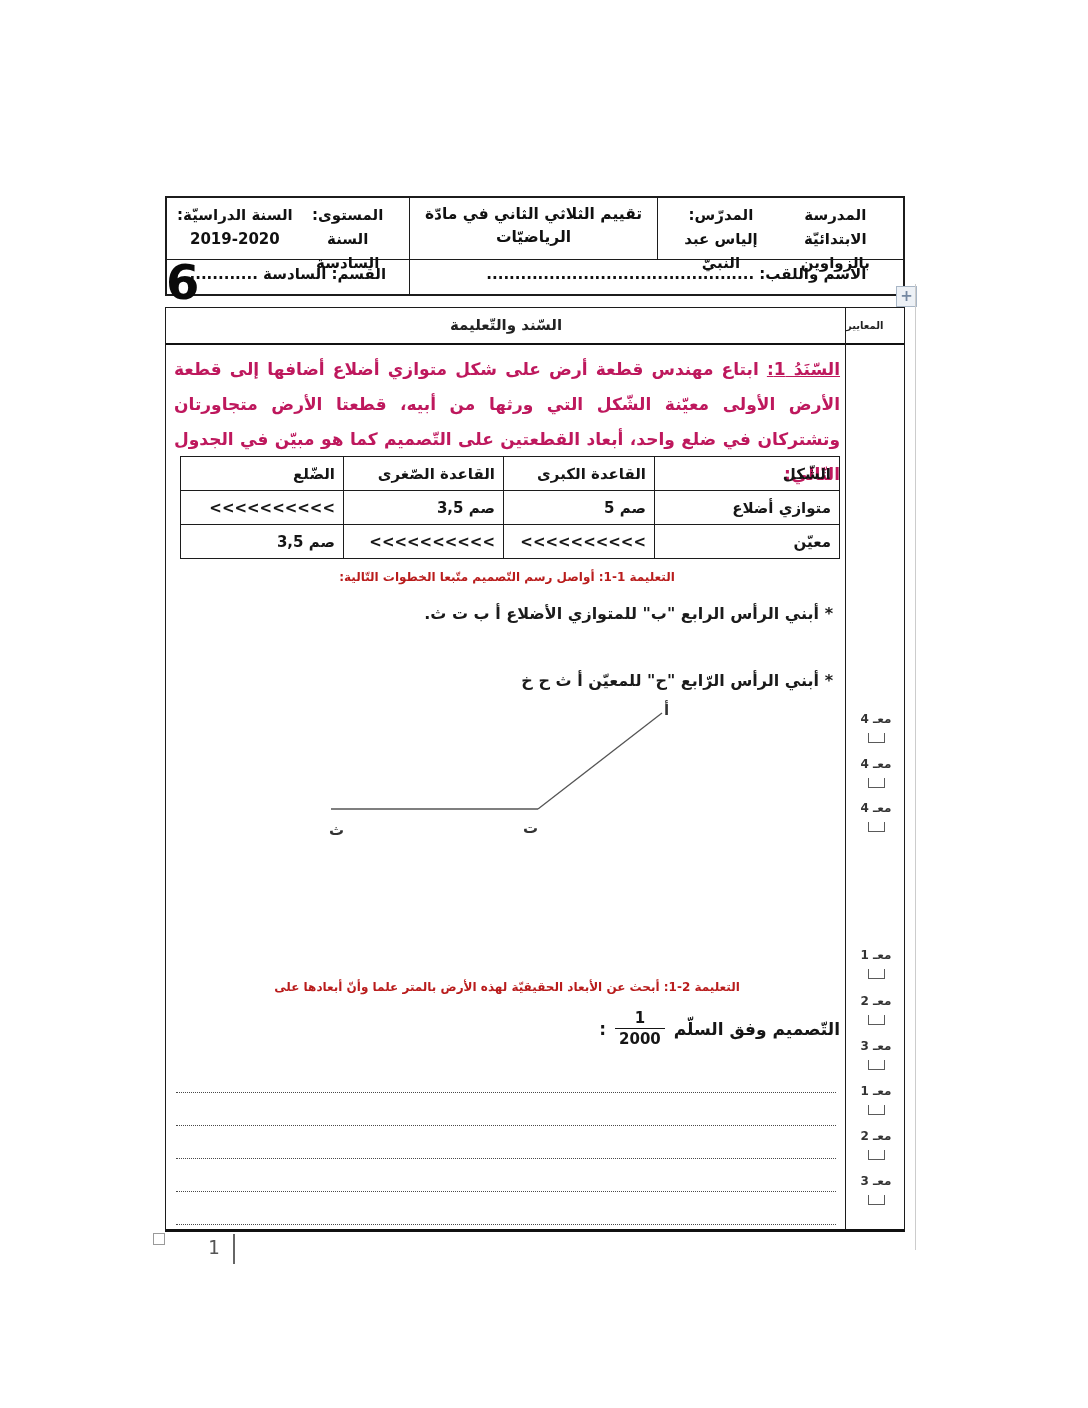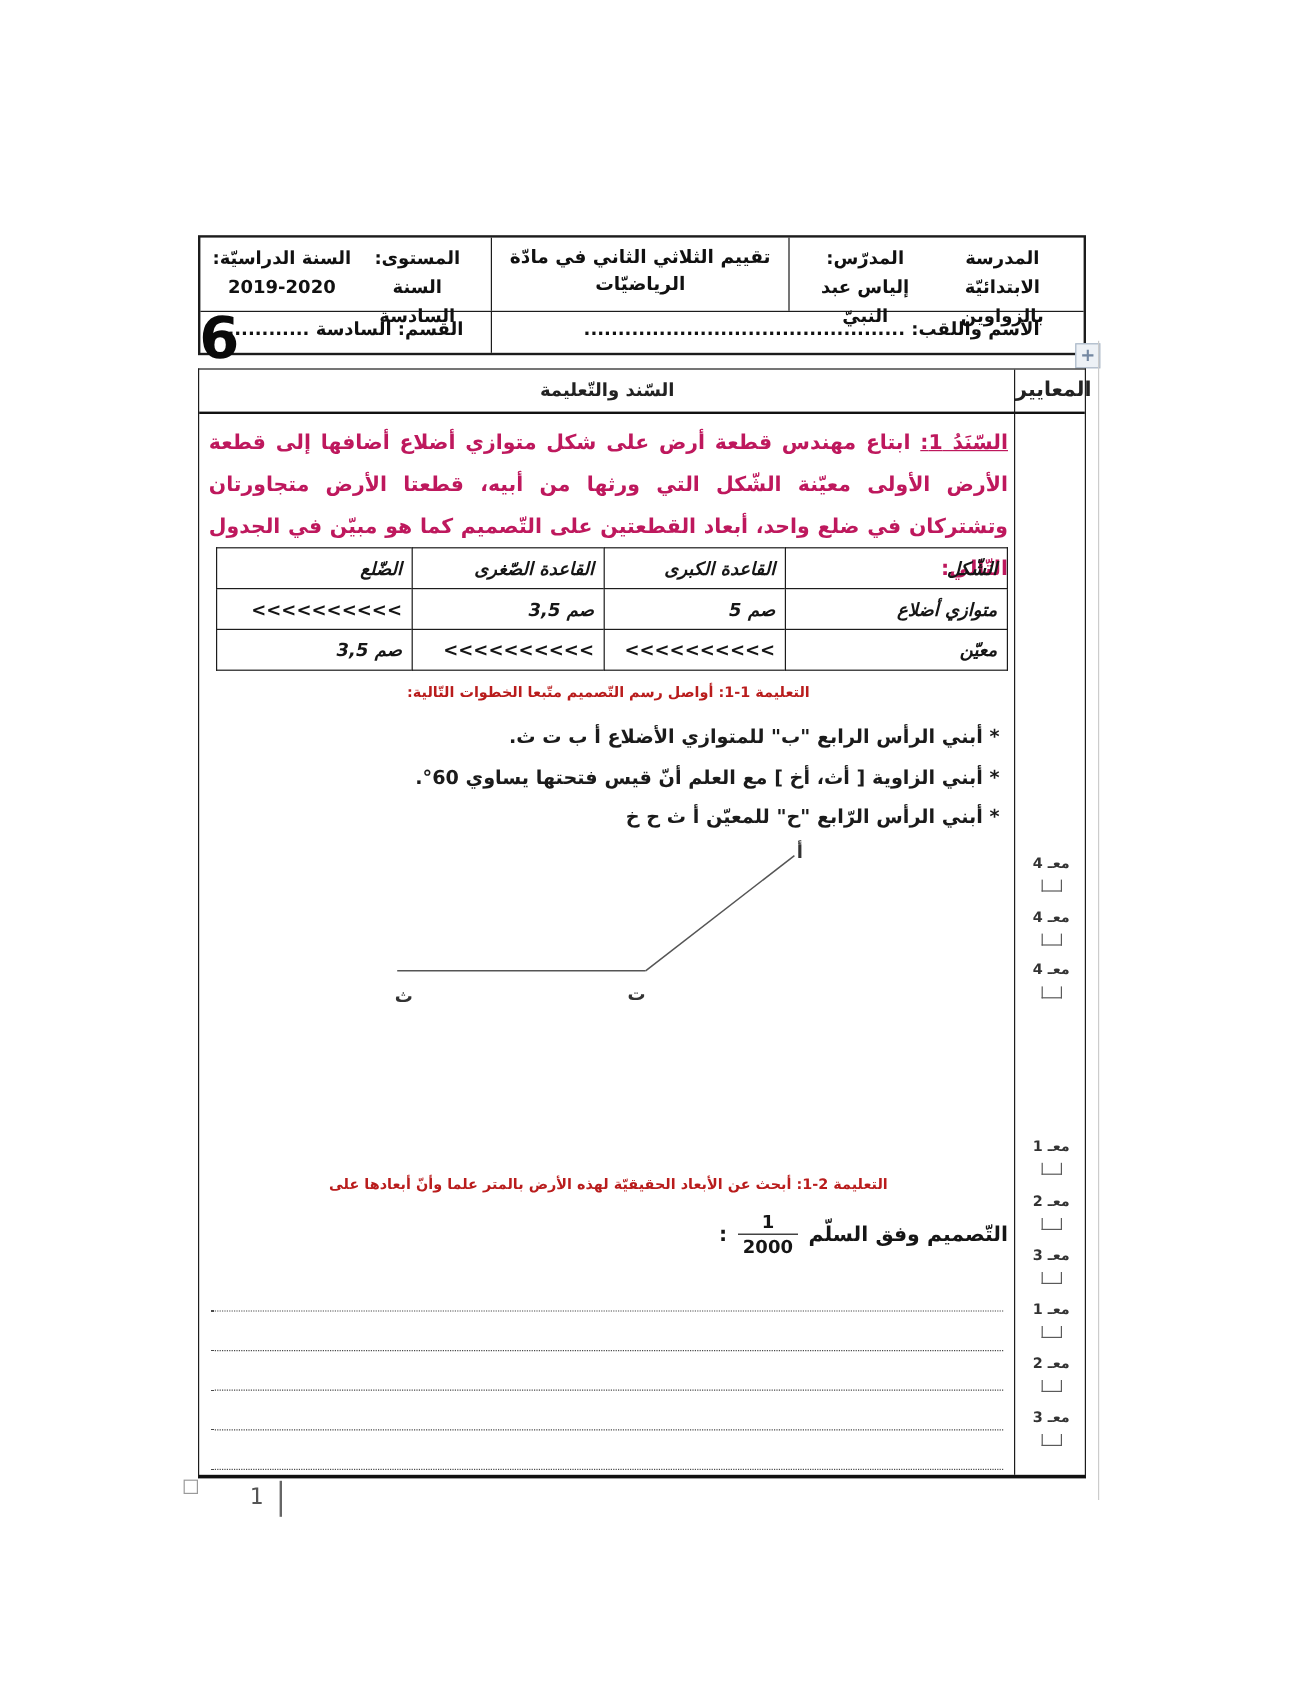--- a/index.html
+++ b/index.html
@@ -29,32 +29,32 @@
 
   .gray-edge { position:absolute; left:915px; top:284px; width:1px; height:966px; background:#cccccc; }
 
   
   .main-table { position:absolute; left:165px; top:307px; width:740px; height:925px;
                 border:1.5px solid #1c1c1c; border-bottom:3px solid #111; }
   .mt-header { position:absolute; top:0; left:0; right:0; height:37px; border-bottom:2px solid #111; }
   .mt-title { position:absolute; top:0; right:58px; left:0; height:35px; text-align:center;
               font-size:15px; font-weight:bold; color:#222; line-height:35px; }
   .crit-col-border { position:absolute; top:0; bottom:0; right:58px; width:1.5px; background:#1c1c1c; }
-  .crit-header { position:absolute; top:0; right:0; width:58px; height:35px; font-size:17px;
+  .crit-header { position:absolute; top:0; right:0; width:58px; height:35px; font-size:10px;
                  font-weight:bold; color:#222; text-align:left; line-height:35px; }
 
   .sanad-p { position:absolute; top:44px; right:64px; left:8px; direction:rtl;
              text-align:justify; font-size:17px; font-weight:bold; color:#be185d; line-height:35px; }
   .sanad-label { text-decoration:underline; }
 
   
   .dims-table { position:absolute; top:148px; right:64px; width:659px; border-collapse:collapse;
                 direction:rtl; table-layout:fixed; }
   .dims-table td, .dims-table th { border:1.5px solid #1c1c1c; font-size:15px; font-weight:bold;
-                color:#161616; text-align:right; padding:0 8px; height:34px; overflow:hidden; white-space:nowrap;font-style:italic; }
+                color:#161616; text-align:right; padding:0 8px; height:34px; overflow:hidden; white-space:nowrap; }
   .col-shape {width:185px;} .col-big {width:151px;} .col-small {width:160px;} .col-side {width:163px;}
   .val-ltr { direction:ltr; unicode-bidi:isolate; display:inline-block; }
 
   .inst-heading { position:absolute; right:64px; left:8px; direction:rtl; text-align:center;
                   font-size:12px; font-weight:bold; color:#b91c1c; }
   .bullet { position:absolute; right:71px; left:8px; direction:rtl; text-align:right;
             font-size:16px; font-weight:bold; color:#1b1b1b; }
 
   .figure-svg { position:absolute; top:385px; left:135px; }
   .figure-svg text { font-family:"DejaVu Sans", sans-serif; font-size:15px; font-weight:bold; fill:#333; }
@@ -145,21 +145,20 @@
         <td><span class="val-ltr">&lt;&lt;&lt;&lt;&lt;&lt;&lt;&lt;&lt;&lt;</span></td>
         <td><span class="val-ltr">&lt;&lt;&lt;&lt;&lt;&lt;&lt;&lt;&lt;&lt;</span></td>
         <td><span class="val-ltr">3,5 صم</span></td>
       </tr>
     </tbody>
       </table>
 
     <div class="inst-heading" style="top:262px;"><span>التعليمة 1-1:</span>
          <span>أواصل رسم التّصميم متّبعا الخطوات التّالية:</span></div>
     <div class="bullet" style="top:296px;">* أبني الرأس الرابع "ب" للمتوازي الأضلاع أ ب ت ث.</div>
-    <div class="bullet" style="top:330px;">* أبني الزاوية [ أث، أخ ] مع العلم أنّ قيس فتحتها يساوي 60°.</div>
     <div class="bullet" style="top:363px;">* أبني الرأس الرّابع "ح" للمعيّن أ ث ح خ</div>
 
     <svg class="figure-svg" width="390" height="155" viewBox="0 0 390 155">
       <line x1="30" y1="116" x2="237" y2="116" stroke="#555" stroke-width="1.3"></line>
       <line x1="237" y1="116" x2="361" y2="20" stroke="#555" stroke-width="1.3"></line>
       <text x="363" y="22">أ</text>
       <text x="222" y="140">ت</text>
       <text x="28" y="142">ث</text>
     </svg>
 

